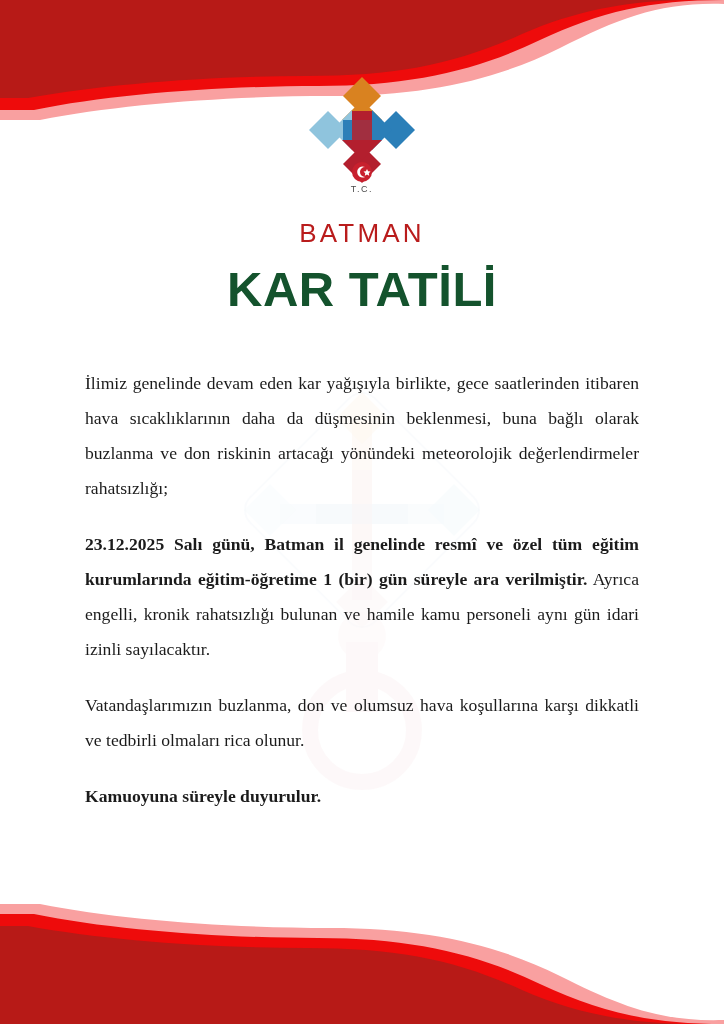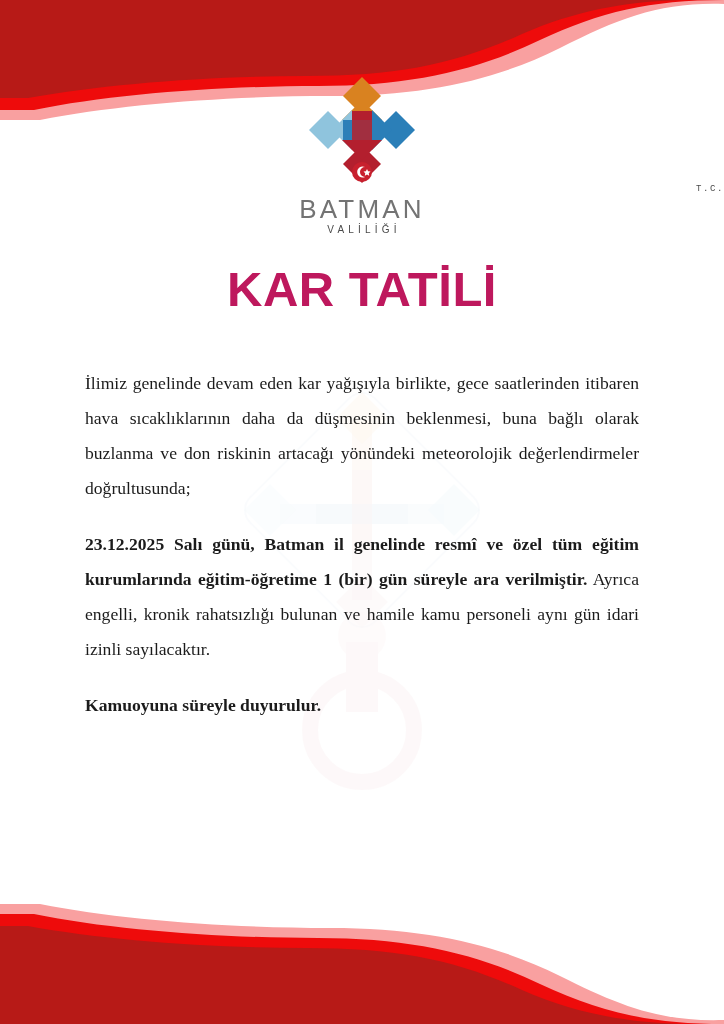--- a/index.html
+++ b/index.html
@@ -46,35 +46,35 @@
     width: 724px;
     text-align: center;
   }
   .logo-mark {
     display: block;
     margin: 0 auto;
     width: 112px;
     height: 112px;
   }
   .logo-tc {
-    font-family: Liberation Mono, monospace;
+    font-family: Liberation Sans, sans-serif;
     font-size: 9px;
     letter-spacing: 1.6px;
     color: #4a4a4a;
     margin-top: -2px;
     line-height: 11px;
-    text-align: right;
   }
   .logo-name {
     font-family: "Liberation Sans", "DejaVu Sans", sans-serif;
     font-size: 26px;
     font-weight: 400;
     letter-spacing: 3.2px;
-    color: #737373;
+    color: #b91c1c;
     line-height: 28px;
+    margin-top: 24px;
   }
   .logo-sub {
     font-family: "Liberation Sans", "DejaVu Sans", sans-serif;
     font-size: 10px;
     letter-spacing: 4.2px;
     color: #4a4a4a;
     line-height: 13px;
     padding-left: 4px;
   }
 
@@ -82,21 +82,21 @@
   .title {
     position: absolute;
     left: 0;
     top: 262px;
     width: 724px;
     text-align: center;
     font-family: "Liberation Sans", "DejaVu Sans", sans-serif;
     font-size: 49px;
     font-weight: bold;
     letter-spacing: 0.5px;
-    color: #be185d;
+    color: #14532d;
     line-height: 54px;
   }
 
   
   .body-area {
     position: absolute;
     left: 85px;
     top: 366px;
     width: 554px;
   }
@@ -173,30 +173,30 @@
       </g>
 
       <rect x="92" y="92" width="40" height="40" fill="#3A8FA8" opacity="0.15"></rect>
 
       <circle cx="112" cy="196" r="20" fill="#C8202E"></circle>
       <path d="M118,186 a11,11 0 1,0 0,20 a8.5,8.5 0 1,1 0,-20 Z" fill="#ffffff"></path>
       <polygon points="122,190 124.2,194.5 129,195.2 125.5,198.6 126.4,203.4 122,201.1 117.6,203.4 118.5,198.6 115,195.2 119.8,194.5" fill="#ffffff"></polygon>
     </svg>
     <div class="logo-tc">T.C.</div>
     <div class="logo-name">BATMAN</div>
-    <div class="logo-sub">VALİLİĞİ</div>
   </div>
 
   <div class="title">KAR TATİLİ</div>
 
   <div class="body-area">
-    <p class="para para-1">İlimiz genelinde devam eden kar yağışıyla birlikte, gece saatlerinden itibaren hava sıcaklıklarının daha da düşmesinin beklenmesi, buna bağlı olarak buzlanma ve don riskinin artacağı yönündeki meteorolojik değerlendirmeler doğrultusunda;</p>
+    <p class="para para-1">İlimiz genelinde devam eden kar yağışıyla birlikte, gece saatlerinden itibaren hava sıcaklıklarının daha da düşmesinin beklenmesi, buna bağlı olarak buzlanma ve don riskinin artacağı yönündeki meteorolojik değerlendirmeler rahatsızlığı;</p>
 
     <p class="para para-2"><span class="bold">23.12.2025 Salı günü, Batman il genelinde resmî ve özel tüm eğitim kurumlarında eğitim-öğretime 1 (bir) gün süreyle ara verilmiştir.</span><span> Ayrıca engelli, kronik rahatsızlığı bulunan ve hamile kamu personeli aynı gün idari izinli sayılacaktır.</span></p>
 
+    <p class="para para-3">Vatandaşlarımızın buzlanma, don ve olumsuz hava koşullarına karşı dikkatli ve tedbirli olmaları rica olunur.</p>
 
     <p class="para para-4 closing">Kamuoyuna süreyle duyurulur.</p>
   </div>
 
   <svg class="swoosh swoosh-bottom" viewBox="0 0 724 175" preserveAspectRatio="none">
     <path d="M724,175 L0,175 L0,171 C64,173 104,157 164,127 C224,97 294,79 394,79 C494,79 604,71 684,55 L724,55 Z" fill="#F9A0A0" transform="translate(724,0) scale(-1,1)"></path>
     <path d="M724,175 L0,175 L0,175 C74,175 124,163 184,135 C246,105 312,89 406,89 C502,89 612,81 690,65 L724,65 Z" fill="#EE0B0B" transform="translate(724,0) scale(-1,1)"></path>
     <path d="M724,175 L0,175 C78,177 138,169 202,141 C268,111 326,99 418,99 C514,99 620,91 696,77 L724,77 Z" fill="#B71A17" transform="translate(724,0) scale(-1,1)"></path>
   </svg>
 

